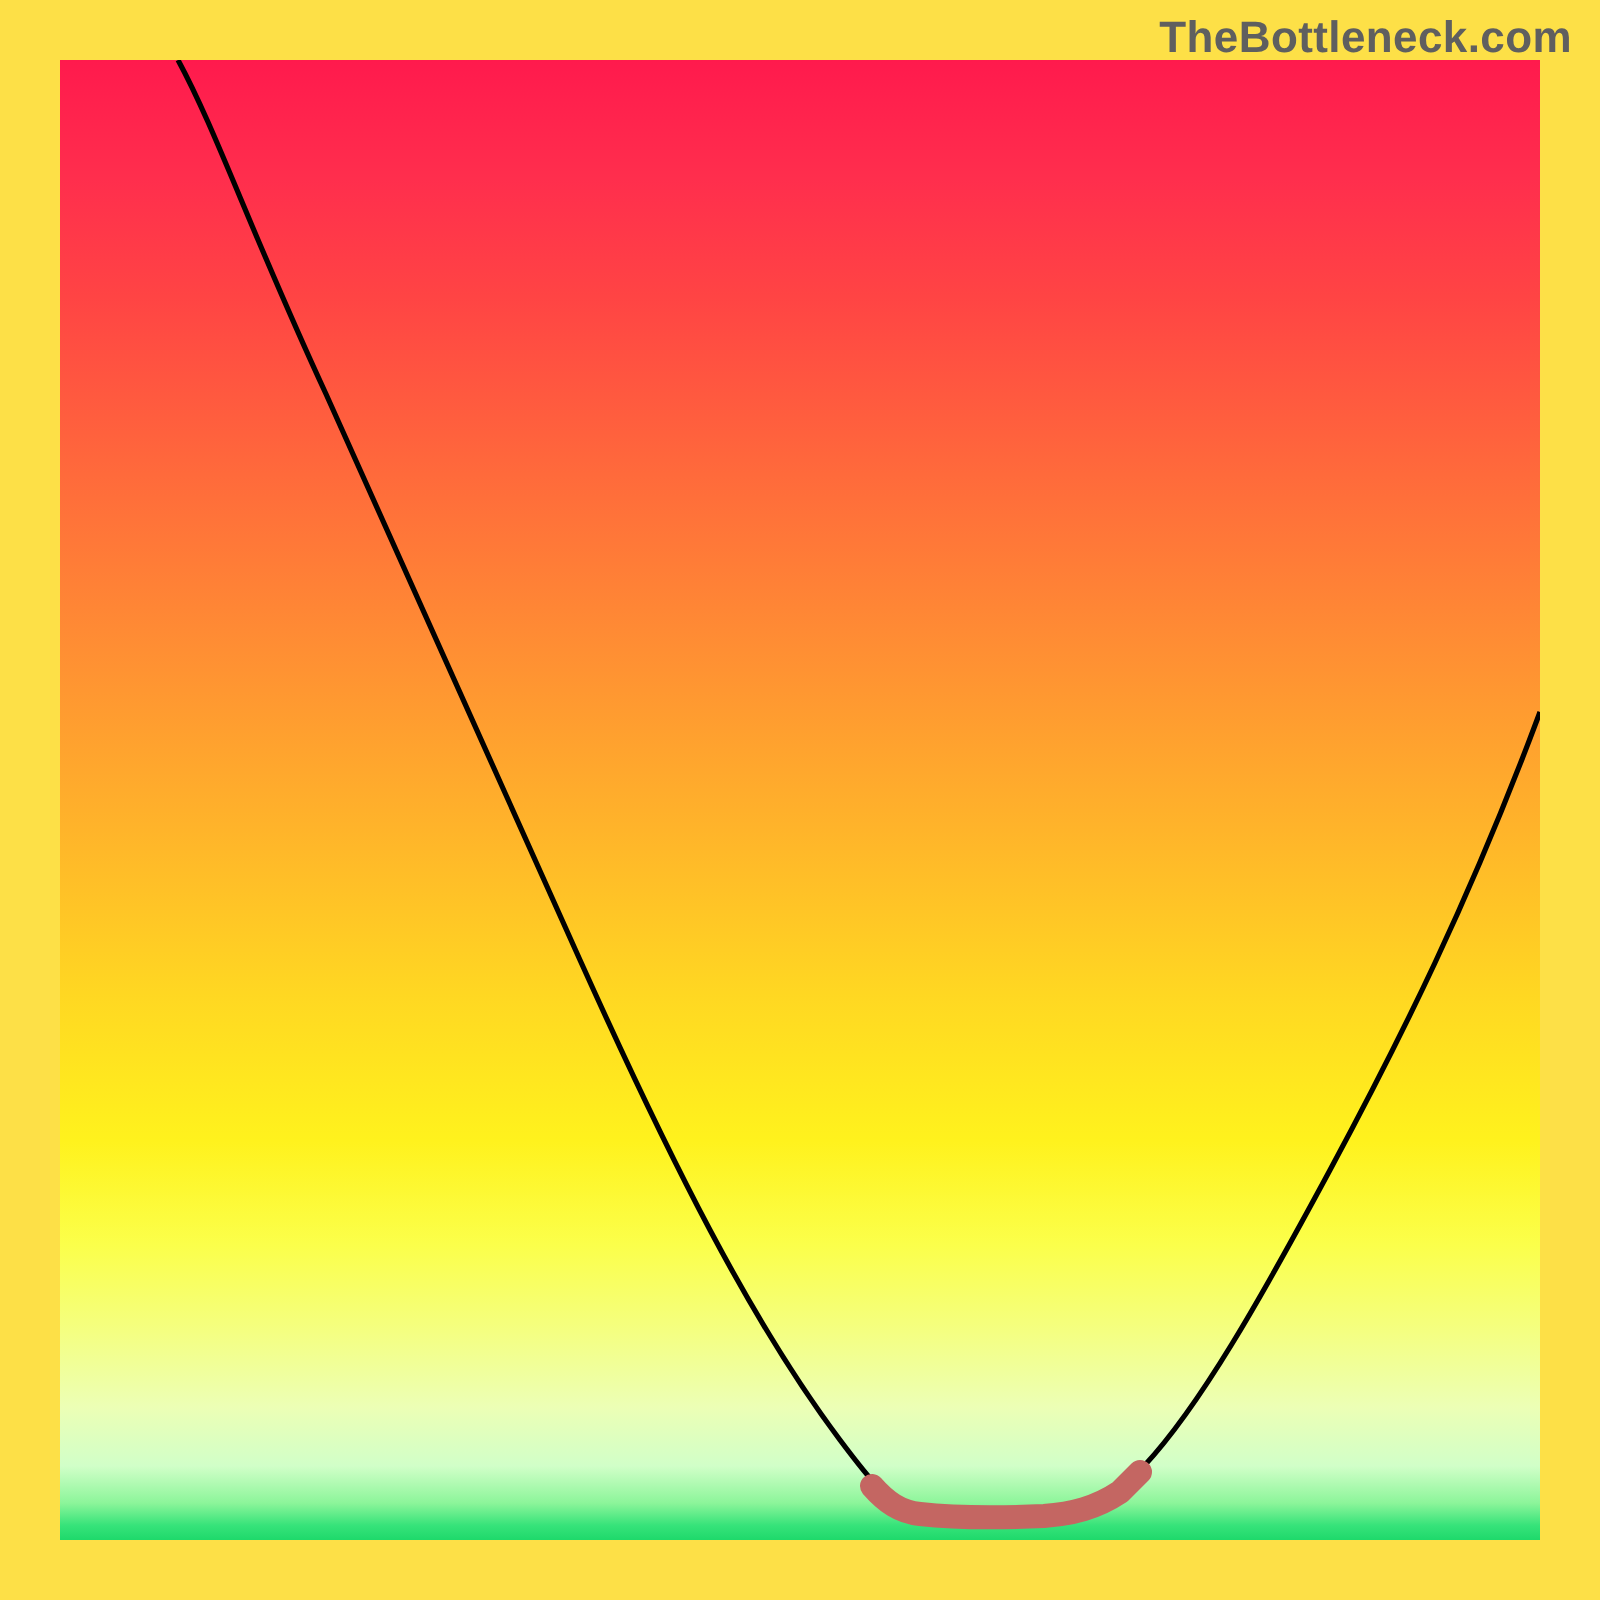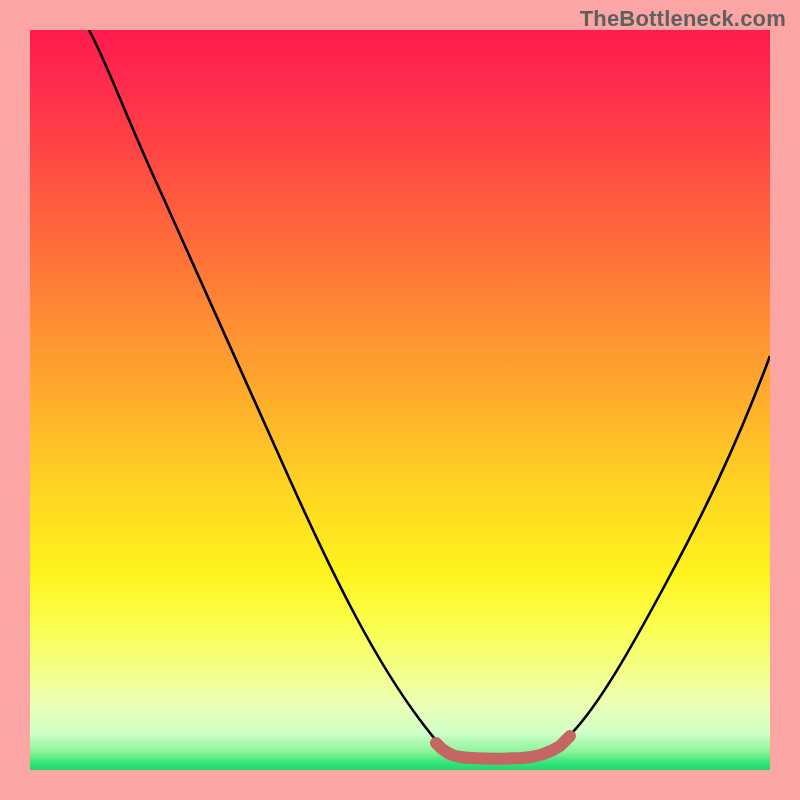--- a/index.html
+++ b/index.html
@@ -8,21 +8,21 @@
     width: 800px;
     height: 800px;
     background: #000;
     overflow: hidden;
     font-family: Arial, Helvetica, sans-serif;
   }
   .frame {
     position: relative;
     width: 800px;
     height: 800px;
-    background: #fca5a5;
+    background: #fde047;
   }
   .watermark {
     position: absolute;
     top: 6px;
     right: 14px;
     font-size: 22px;
     font-weight: 600;
     color: #5f5f5f;
     letter-spacing: 0.2px;
     z-index: 30;

